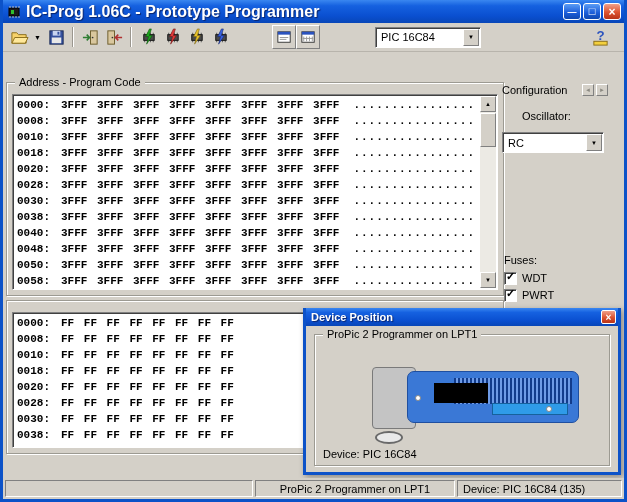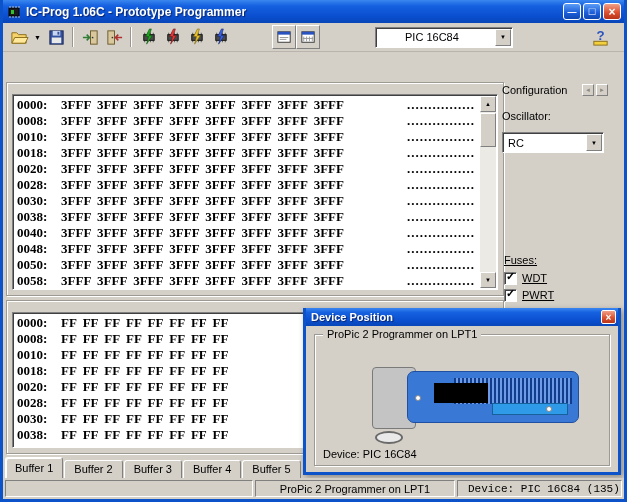--- a/index.html
+++ b/index.html
@@ -4,21 +4,21 @@
 <style>
   * { box-sizing: border-box; margin: 0; padding: 0; }
   html,body { width:627px; height:502px; }
   body { font-family:"Liberation Sans", sans-serif; font-size:11px; background:#3A6EA5; }
 
   .window { position:relative; width:627px; height:502px; border:3px solid #0C52C8; border-top:none; background:#D4D0C8; overflow:hidden; }
 
   
   .titlebar { height:23px; background:linear-gradient(180deg,#3a87f0 0%,#1561e0 25%,#0a4fd0 70%,#0846b8 100%); display:flex; align-items:center; padding:0 3px; }
   .app-icon { width:16px; height:16px; margin-right:4px; display:inline-flex; }
-  .title-text { color:#fff; font-weight:bold; font-size:12px; text-shadow:1px 1px 1px #0a246a; flex:1; white-space:nowrap; overflow:hidden; }
+  .title-text { color:#fff; font-weight:bold; font-size:16px; text-shadow:1px 1px 1px #0a246a; flex:1; white-space:nowrap; overflow:hidden; }
   .tb-buttons { display:flex; gap:2px; }
   .tbb { width:18px; height:17px; border:1px solid #fff; border-radius:3px; color:#fff; font-size:11px; font-weight:bold; display:flex; align-items:center; justify-content:center; line-height:1; }
   .tbb.min, .tbb.max { background:linear-gradient(180deg,#5a9cf5,#1b5cd8 60%,#1048b0); }
   .tbb.min { align-items:flex-end; padding-bottom:2px; font-size:9px; }
   .tbb.close { background:linear-gradient(180deg,#f0a08a,#dd5330 55%,#b83318); font-size:12px; }
 
   
   .menubar { height:22px; display:flex; align-items:center; padding:0 2px; background:#D4D0C8; border-bottom:1px solid #fff; }
   .menu-item { padding:3px 7px; cursor:default; }
 
@@ -26,51 +26,51 @@
   .toolbar { height:29px; display:flex; align-items:center; padding:0 4px; background:#D4D0C8; border-bottom:1px solid #B8B4AC; }
   .tbtn { width:24px; height:24px; display:flex; align-items:center; justify-content:center; border:1px solid transparent; }
   .tbtn.narrow { width:13px; }
   .tbtn.framed { border:1px solid; border-color:#fff #808080 #808080 #fff; }
   .tbtn svg { width:19px; height:19px; }
   .dd { font-size:7px; color:#000; }
   .tsep { width:2px; height:20px; border-left:1px solid #9a968e; border-right:1px solid #fff; margin:0 4px; }
   .combo { display:flex; align-items:center; background:#fff; border:1px solid; border-color:#808080 #fff #fff #808080; box-shadow:inset 1px 1px 0 #404040; height:21px; }
   .combo .combo-text { flex:1; padding:0 5px; white-space:nowrap; }
   .combo .combo-btn { width:16px; height:17px; margin-right:1px; background:#D4D0C8; border:1px solid; border-color:#fff #808080 #808080 #fff; display:flex; align-items:center; justify-content:center; font-size:6px; color:#000; }
-  .device-combo { width:138px; margin-left:55px;padding-left:24px; }
+  .device-combo { width:106px; margin-left:55px; }
   .help-btn { margin-left:auto; margin-right:8px; }
 
   
   .groupbox { position:absolute; border:1px solid #9C9A92; box-shadow:inset 1px 1px 0 #fff, 1px 1px 0 #fff; }
   .group-label { position:absolute; top:-7px; left:8px; background:#D4D0C8; padding:0 4px; white-space:nowrap; }
 
   .prog-group { left:3px; top:82px; width:498px; height:214px; }
   .eep-group  { left:3px; top:300px; width:498px; height:154px; }
 
   .hexpanel { position:absolute; left:5px; right:5px; top:11px; bottom:5px; background:#fff; border:1px solid; border-color:#808080 #fff #fff #808080; box-shadow:inset 1px 1px 0 #404040; overflow:hidden; }
-  .hexrows { position:absolute; left:4px; right:20px; top:2px; bottom:2px; font-family:Liberation Serif, serif; font-weight:bold; font-size:13px; }
+  .hexrows { position:absolute; left:4px; right:20px; top:2px; bottom:2px; font-family:Liberation Mono, monospace; font-weight:bold; font-size:11px; }
   .hex-row { display:flex; height:16px; line-height:16px; white-space:nowrap; }
   .hex-row .addr { width:44px; }
   .hex-row .vals { word-spacing:3px; }
   .hex-row .ascii { margin-left:auto; letter-spacing:1px; padding-right:2px; }
 
   
   .vscroll { position:absolute; top:1px; bottom:1px; right:1px; width:16px; background:#ECEAE4; }
   .sbtn { position:absolute; left:0; width:16px; height:16px; background:#D4D0C8; border:1px solid; border-color:#fff #808080 #808080 #fff; font-size:6px; color:#000; display:flex; align-items:center; justify-content:center; }
   .sbtn.up { top:0; } .sbtn.down { bottom:0; }
   .sthumb { position:absolute; left:0; top:17px; width:16px; height:34px; background:#D4D0C8; border:1px solid; border-color:#fff #808080 #808080 #fff; }
 
   
   .config { position:absolute; left:499px; top:84px; width:106px; }
   .config-header { display:flex; align-items:center; }
   .config-title { flex:1; }
   .cfg-arrow { width:12px; height:12px; background:#D4D0C8; border:1px solid; border-color:#fff #808080 #808080 #fff; color:#8a8880; font-size:6px; display:flex; align-items:center; justify-content:center; margin-left:2px; }
-  .osc-label { display:block; margin-top:14px; }
+  .osc-label { display:block; margin-top:14px;margin-left:20px; }
   .osc-combo { width:102px; margin-top:10px; }
-  .fuses { position:absolute; top:170px; left:2px;text-decoration:underline; }
+  .fuses { position:absolute; top:170px; left:2px; }
   .fuse-row { display:flex; align-items:center; height:16px; margin-bottom:1px; }
   .checkbox { width:13px; height:13px; background:#fff; border:1px solid; border-color:#808080 #fff #fff #808080; box-shadow:inset 1px 1px 0 #404040; position:relative; margin-right:5px; }
   .checkbox .mark { position:absolute; left:1px; top:-3px; font-size:11px; font-weight:bold; color:#000; display:none; }
   .fuse-row.checked .checkbox .mark { display:block; }
 
   
   .dialog { position:absolute; left:300px; top:308px; width:318px; height:167px; background:#D4D0C8; border:3px solid #0C52C8; border-top:none; box-shadow:2px 2px 6px rgba(0,0,0,.35); }
   .dlg-title { height:18px; background:linear-gradient(180deg,#3a87f0 0%,#1561e0 25%,#0a4fd0 70%,#0846b8 100%); display:flex; align-items:center; padding:0 2px 0 5px; }
   .dlg-title-text { color:#fff; font-weight:bold; font-size:11px; flex:1; text-shadow:1px 1px 1px #0a246a; }
   .dlg-close { width:15px; height:14px; border:1px solid #fff; border-radius:2px; background:linear-gradient(180deg,#f0a08a,#dd5330 55%,#b83318); color:#fff; font-size:10px; font-weight:bold; display:flex; align-items:center; justify-content:center; }
@@ -90,21 +90,21 @@
   
   .tab-row { position:absolute; left:2px; top:457px; height:21px; display:flex; align-items:flex-end; }
   .tab { height:18px; padding:2px 9px 0; background:#D4D0C8; border:1px solid #808080; border-bottom:none; border-top-color:#fff; border-left-color:#fff; border-top-left-radius:3px; border-top-right-radius:3px; margin-right:1px; }
   .tab.active { height:21px; padding-top:4px; box-shadow:inset 1px 1px 0 #fff; }
 
   
   .statusbar { position:absolute; left:0; right:0; bottom:0; height:21px; background:#D4D0C8; display:flex; gap:2px; padding:2px; }
   .spanel { border:1px solid; border-color:#808080 #fff #fff #808080; display:flex; align-items:center; white-space:nowrap; overflow:hidden; }
   .spanel.s1 { width:248px; }
   .spanel.s2 { width:200px; justify-content:center; }
-  .spanel.s3 { flex:1; padding-left:10px;font-family:Liberation Mono, monospace; }
+  .spanel.s3 { flex:1; padding-left:5px; }
 </style>
 </head>
 <body>
 
 <div class="window">
 
   <div class="titlebar">
     <span class="app-icon">
       <svg viewBox="0 0 16 16">
           <rect x="3" y="4" width="10" height="8" fill="#1a1a1a" stroke="#000"></rect>
@@ -203,20 +203,21 @@
     </span>
     <span class="tbtn help-btn">
       <svg viewBox="0 0 20 20">
           <rect x="3" y="14" width="14" height="4" fill="#F3D03E" stroke="#8a6d1a"></rect>
           <text x="10" y="13" font-size="14" font-weight="bold" fill="#2A52BE" text-anchor="middle">?</text>
         </svg>
     </span>
   </div>
 
   <div class="groupbox prog-group">
+    <span class="group-label">Address - Program Code</span>
     <div class="hexpanel">
       <div class="hexrows">
         <div class="hex-row">
           <span class="addr">0000:</span>
           <span class="vals">3FFF 3FFF 3FFF 3FFF 3FFF 3FFF 3FFF 3FFF</span>
           <span class="ascii">................</span>
         </div>
           <div class="hex-row">
           <span class="addr">0008:</span>
           <span class="vals">3FFF 3FFF 3FFF 3FFF 3FFF 3FFF 3FFF 3FFF</span>
@@ -378,37 +379,20 @@
           <div class="chipblk"></div>
           <div class="slider"></div>
           <div class="dot left"></div>
           <div class="dot slider-dot"></div>
         </div>
       </div>
       <span class="device-text">Device: PIC 16C84</span>
     </div>
   </div>
 
-  <div class="tab-row">
-    <div class="tab active">
-      <span>Buffer 1</span>
-    </div>
-      <div class="tab">
-      <span>Buffer 2</span>
-    </div>
-      <div class="tab">
-      <span>Buffer 3</span>
-    </div>
-      <div class="tab">
-      <span>Buffer 4</span>
-    </div>
-      <div class="tab">
-      <span>Buffer 5</span>
-    </div>
-  </div>
 
   <div class="statusbar">
     <span class="spanel s1"></span>
     <span class="spanel s2">ProPic 2 Programmer on LPT1</span>
     <span class="spanel s3">Device: PIC 16C84 (135)</span>
   </div>
 
 </div>
 
 </body></html>

